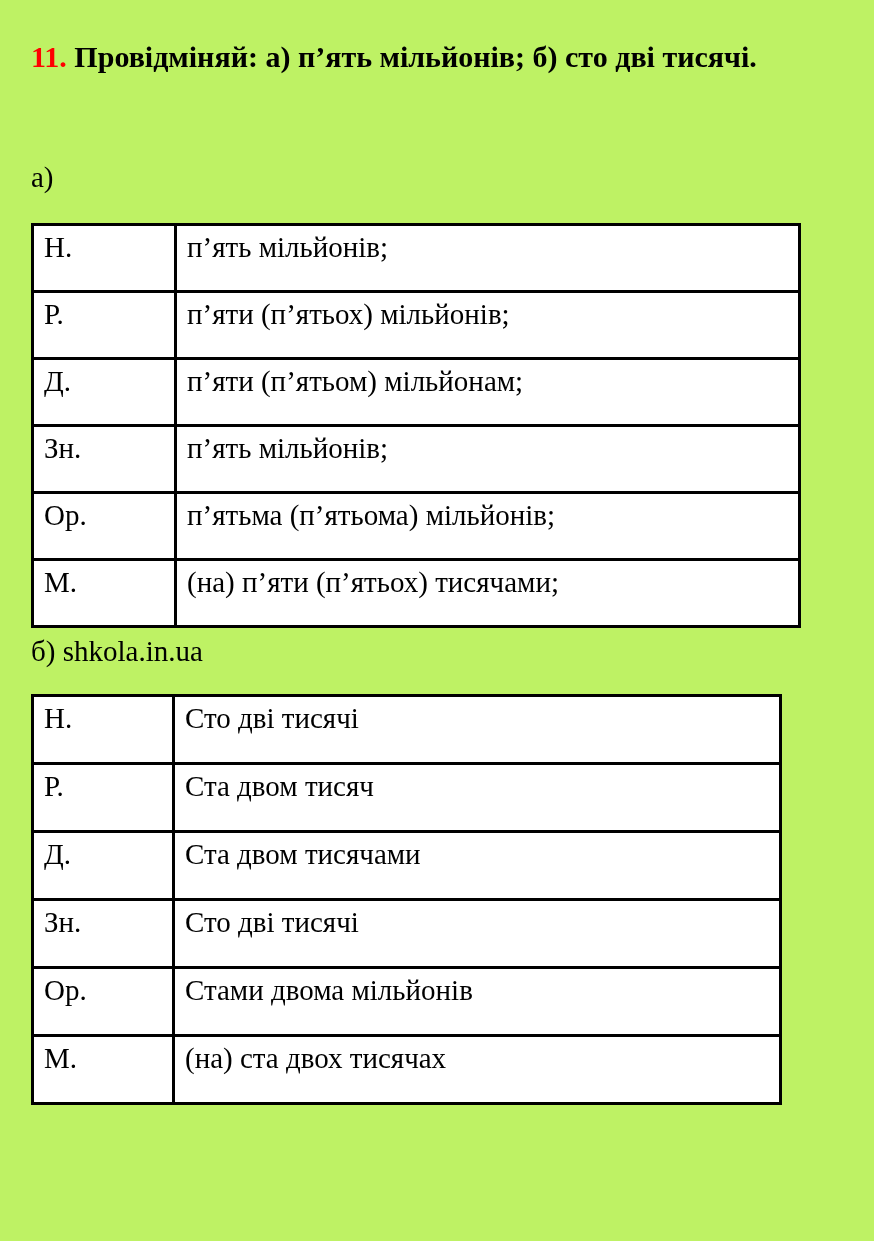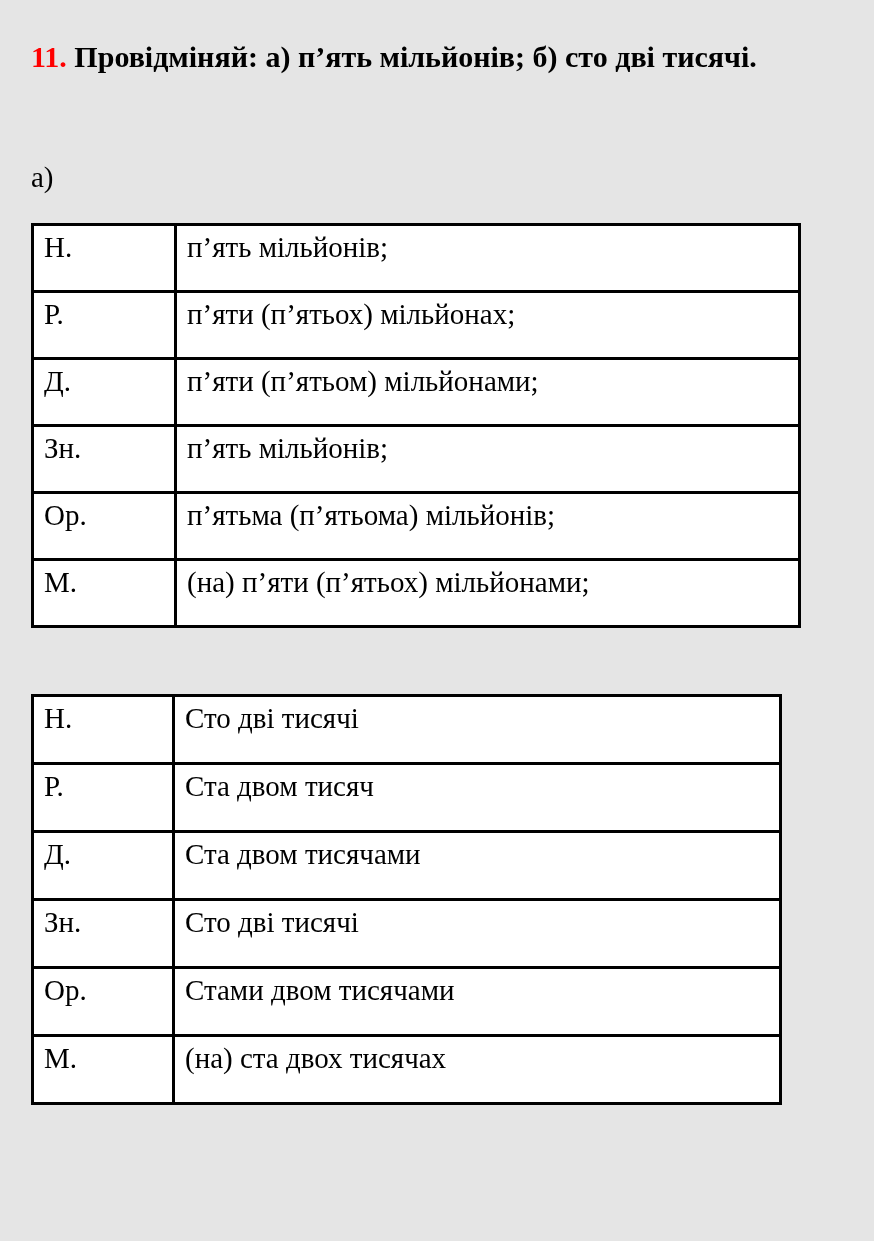--- a/index.html
+++ b/index.html
@@ -13,21 +13,21 @@
     height: 1241px;
     position: relative;
     font-family: "Liberation Serif", "DejaVu Serif", serif;
     color: #000000;
     overflow: hidden;
   }
   .page {
     position: relative;
     width: 874px;
     height: 1241px;
-    background: #e5e5e5;
+    background: #bef264;
   }
 
   
   .task-heading {
     position: absolute;
     left: 31px;
     top: 30px;
     width: 800px;
     font-size: 30px;
     font-weight: bold;
@@ -109,41 +109,42 @@
   <div class="part-label" id="part-a-label">а)</div>
 
   <table class="case-table" id="table-a">
     <tbody>
       <tr>
         <td class="case-abbr">Н.</td>
         <td class="case-form">п’ять мільйонів;</td>
       </tr>
       <tr>
         <td class="case-abbr">Р.</td>
-        <td class="case-form">п’яти (п’ятьох) мільйонах;</td>
+        <td class="case-form">п’яти (п’ятьох) мільйонів;</td>
       </tr>
       <tr>
         <td class="case-abbr">Д.</td>
-        <td class="case-form">п’яти (п’ятьом) мільйонами;</td>
+        <td class="case-form">п’яти (п’ятьом) мільйонам;</td>
       </tr>
       <tr>
         <td class="case-abbr">Зн.</td>
         <td class="case-form">п’ять мільйонів;</td>
       </tr>
       <tr>
         <td class="case-abbr">Ор.</td>
         <td class="case-form">п’ятьма (п’ятьома) мільйонів;</td>
       </tr>
       <tr>
         <td class="case-abbr">М.</td>
-        <td class="case-form">(на) п’яти (п’ятьох) мільйонами;</td>
+        <td class="case-form">(на) п’яти (п’ятьох) тисячами;</td>
       </tr>
     </tbody>
   </table>
 
+  <div class="part-label" id="part-b-label">б) shkola.in.ua</div>
 
   <table class="case-table" id="table-b">
     <tbody>
       <tr>
         <td class="case-abbr">Н.</td>
         <td class="case-form">Сто дві тисячі</td>
       </tr>
       <tr>
         <td class="case-abbr">Р.</td>
         <td class="case-form">Ста двом тисяч</td>
@@ -151,21 +152,21 @@
       <tr>
         <td class="case-abbr">Д.</td>
         <td class="case-form">Ста двом тисячами</td>
       </tr>
       <tr>
         <td class="case-abbr">Зн.</td>
         <td class="case-form">Сто дві тисячі</td>
       </tr>
       <tr>
         <td class="case-abbr">Ор.</td>
-        <td class="case-form">Стами двом тисячами</td>
+        <td class="case-form">Стами двома мільйонів</td>
       </tr>
       <tr>
         <td class="case-abbr">М.</td>
         <td class="case-form">(на) ста двох тисячах</td>
       </tr>
     </tbody>
   </table>
 
 </div>
 

